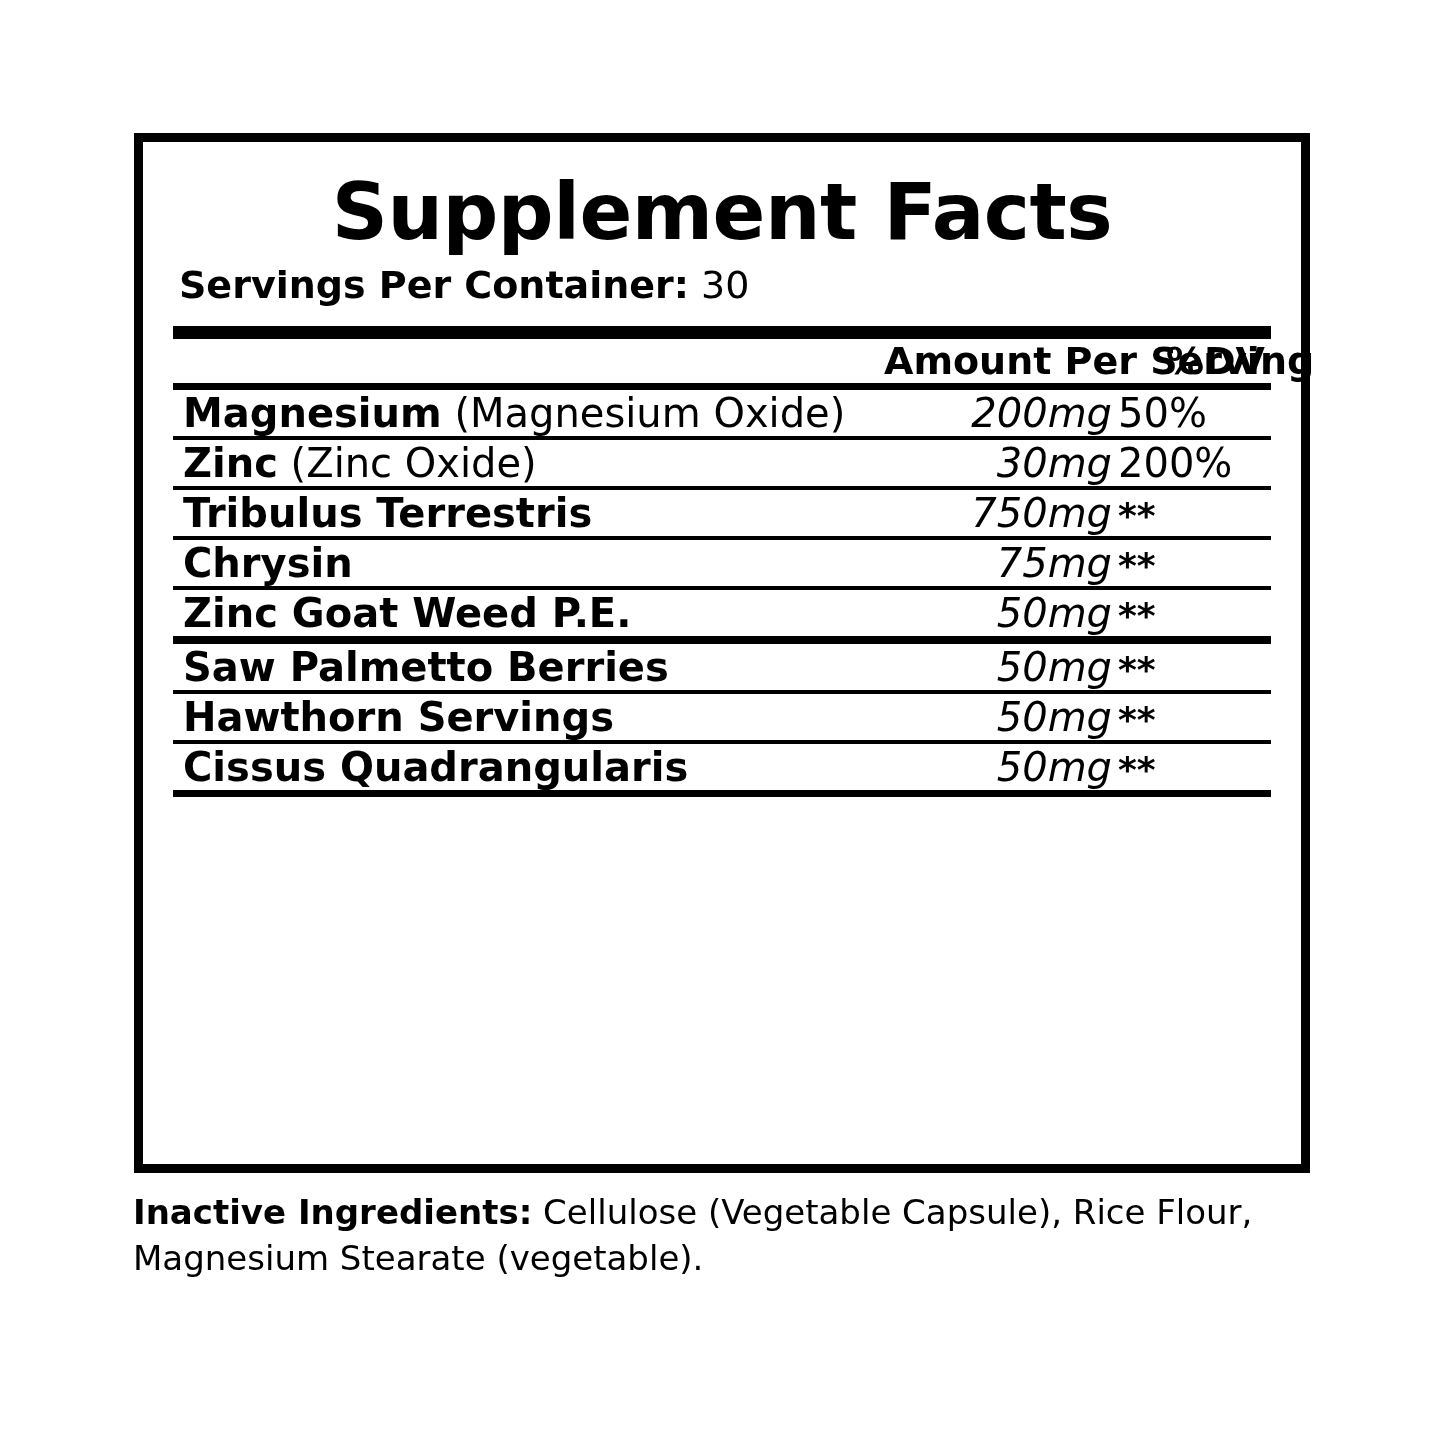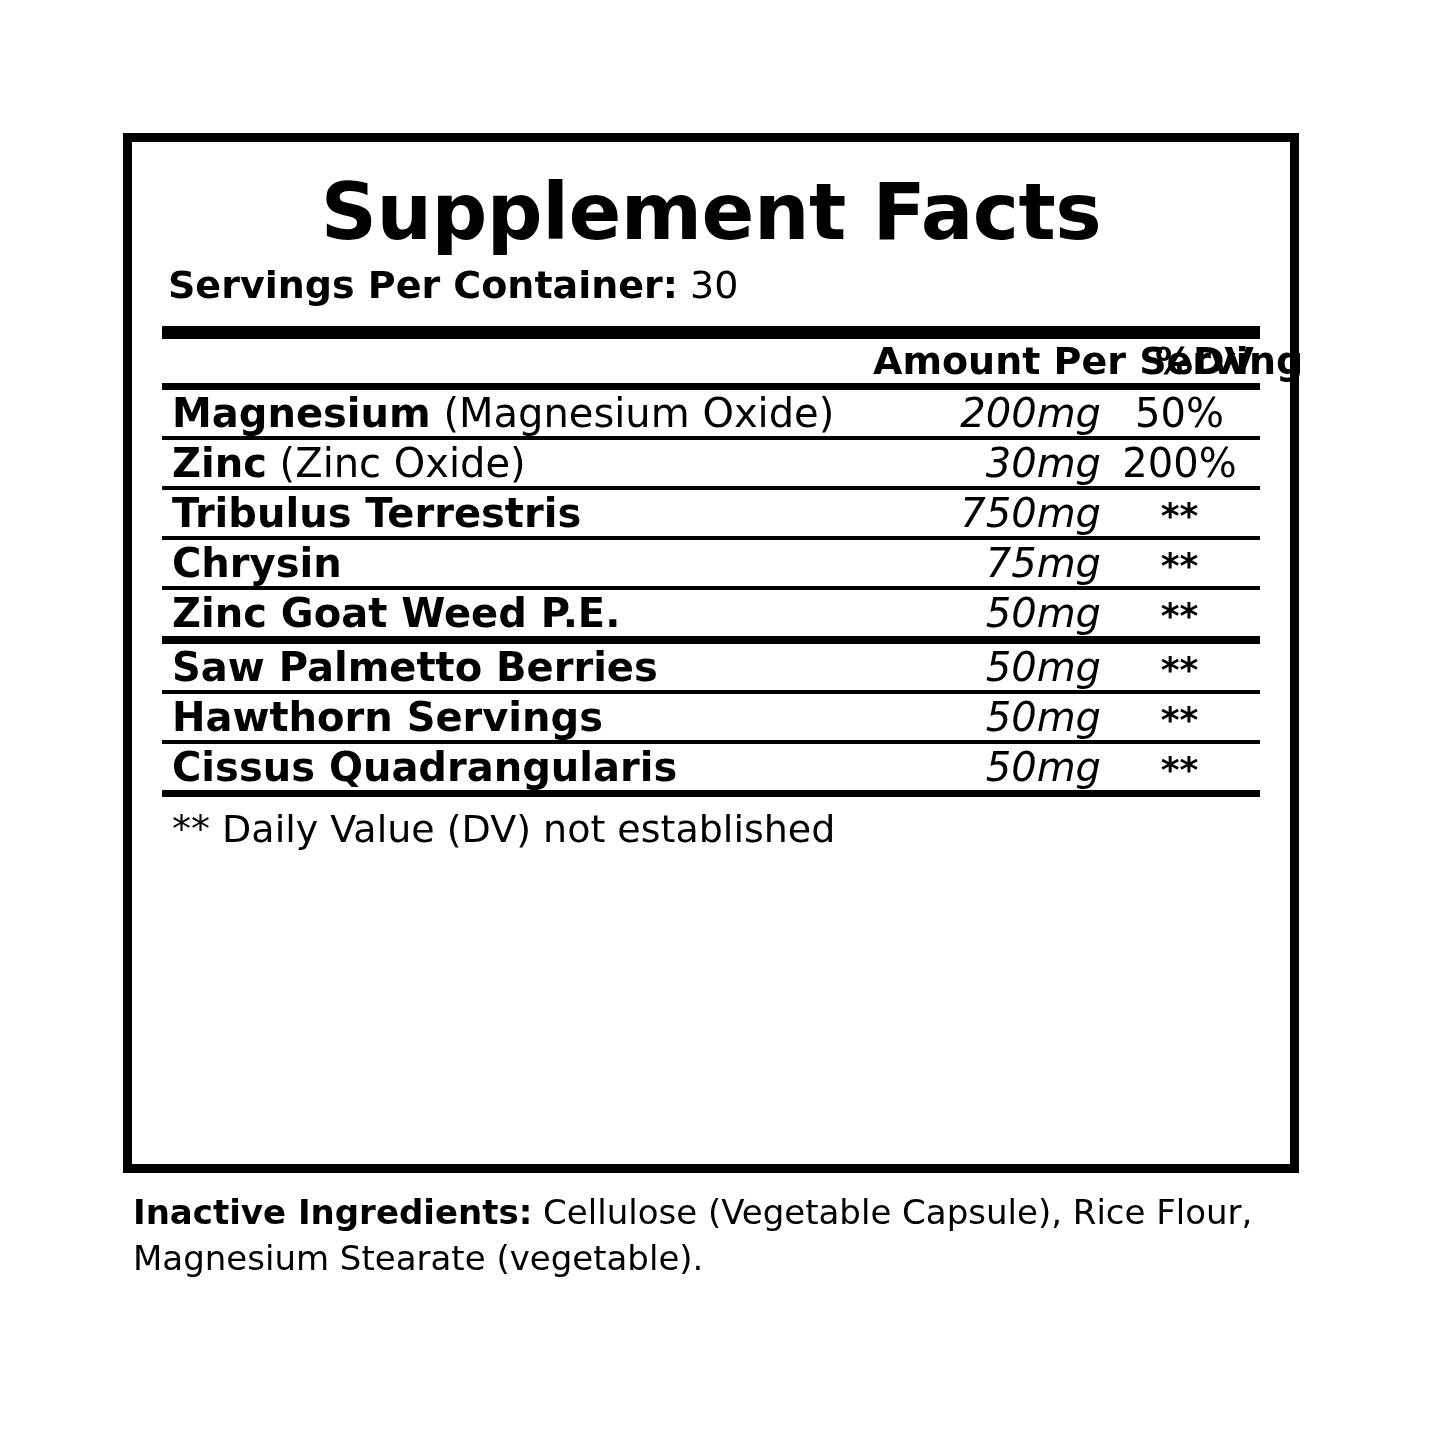--- a/index.html
+++ b/index.html
@@ -16,21 +16,21 @@
   }
   .page {
     position: relative;
     width: 1445px;
     height: 1445px;
     box-sizing: border-box;
   }
 
   .panel {
     position: absolute;
-    left: 123px;
+    left: 134px;
     top: 133px;
     width: 1176px;
     height: 1040px;
     box-sizing: border-box;
     border: 9px solid #000000;
     background: #ffffff;
   }
 
   .panel-inner {
     position: absolute;
@@ -105,21 +105,21 @@
   .row .col-name .sub {
     font-weight: 400;
   }
   .row .col-amt {
     text-align: right;
     font-weight: 400;
     padding-right: 6px;
     font-style: italic;
   }
   .row .col-dv {
-    text-align: center;
+    text-align: left;
     font-weight: 400;
     padding-right: 8px;
   }
   .row .col-dv.stars {
     font-weight: 700;
     font-size: 36px;
     vertical-align: bottom;
   }
 
   .divider-row td {
@@ -259,21 +259,20 @@
             <tr class="row">
               <td class="col-name"><span>Cissus Quadrangularis</span></td>
               <td class="col-amt">50mg</td>
               <td class="col-dv stars">**</td>
             </tr>
           </tbody>
       </table>
 
       <div class="rule-med"></div>
 
-      <div class="footnote">** Daily Value (DV) not established</div>
 
     </div>
   </div>
 
   <div class="inactive">
     <span class="lbl">Inactive Ingredients:</span><span> Cellulose (Vegetable Capsule), Rice Flour, Magnesium Stearate (vegetable).</span>
   </div>
 
 </div>
 

